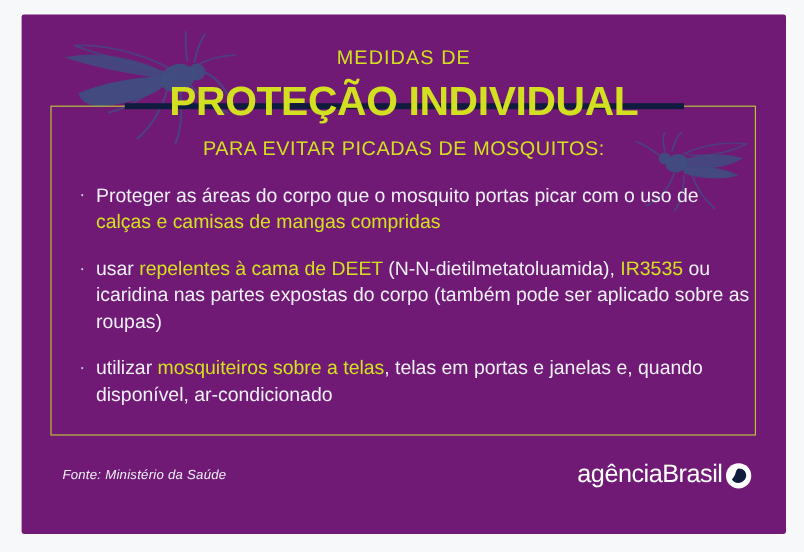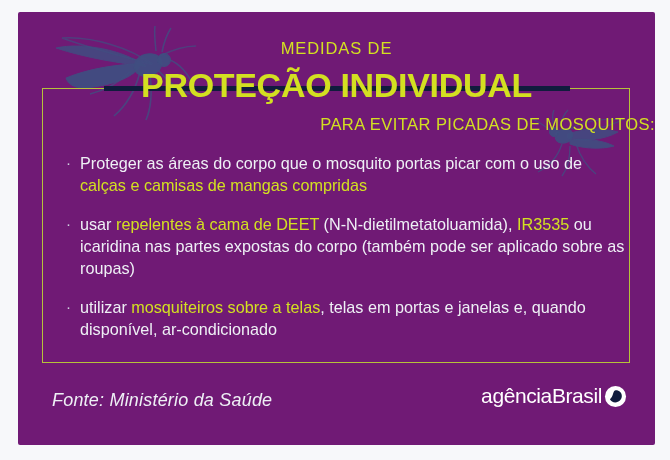--- a/index.html
+++ b/index.html
@@ -99,21 +99,20 @@
     z-index: 3;
     text-align: center;
   }
   .subtitle {
     margin-top: 14px;
     color: #d3e021;
     font-size: 16.5px;
     letter-spacing: 0.45px;
     font-weight: 400;
     line-height: 1;
-    text-align: right;
   }
 
   
   .bullets {
     position: absolute;
     left: 48px;
     top: 140px;
     width: 560px;
   }
   .bullet-row {
@@ -147,21 +146,21 @@
     left: 0;
     top: 368px;
     width: 637px;
     height: 48px;
   }
   .source {
     position: absolute;
     left: 34px;
     top: 10px;
     color: #eef0f5;
-    font-size: 18px;
+    font-size: 11px;
     font-style: italic;
     letter-spacing: 0.2px;
   }
   .source .src-label {
     font-style: italic;
   }
   .logo {
     position: absolute;
     right: 28px;
     top: 4px;

